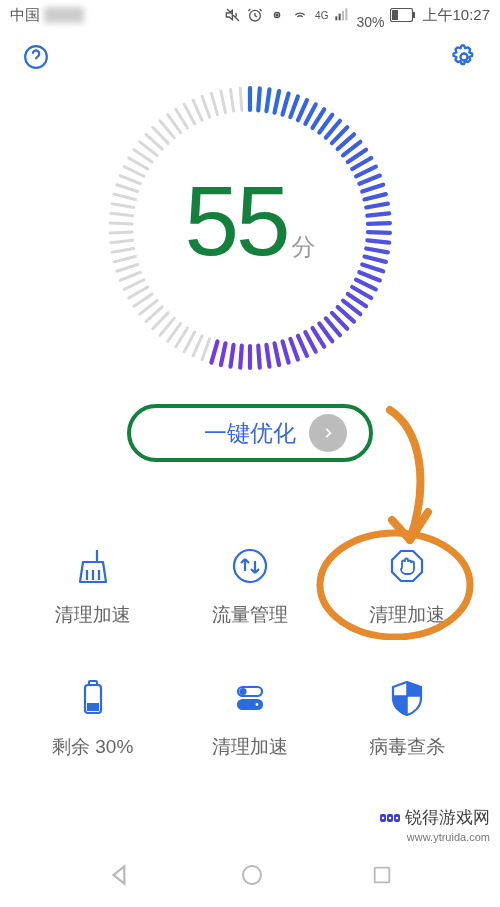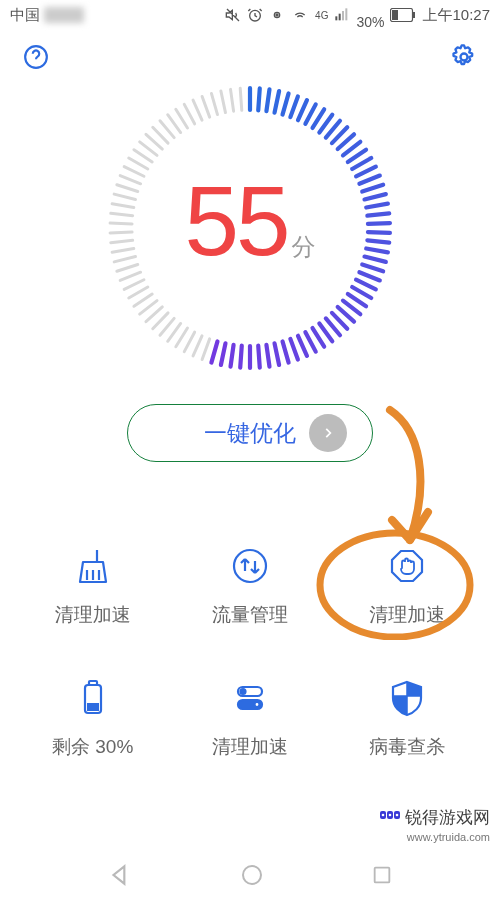--- a/index.html
+++ b/index.html
@@ -15,44 +15,44 @@
 
   
   .top-bar { height: 54px; display: flex; align-items: center; justify-content: space-between; padding: 0 22px; }
   .help-icon, .settings-icon { width: 28px; height: 28px; display: flex; align-items: center; justify-content: center; cursor: pointer; }
 
   
   .score-section { display: flex; flex-direction: column; align-items: center; margin-top: -6px; }
   .gauge-wrap { width: 300px; height: 300px; position: relative; }
   .gauge-wrap svg { width: 100%; height: 100%; }
   .gauge-label { position: absolute; top: 50%; left: 50%; transform: translate(-50%, -56%); display: flex; align-items: baseline; }
-  .gauge-score { font-size: 98px; font-weight: 400; color: #ef4444; letter-spacing: -3px; }
+  .gauge-score { font-size: 98px; font-weight: 400; color: #15803d; letter-spacing: -3px; }
   .gauge-unit { font-size: 24px; color: #999; margin-left: 4px; margin-bottom: 12px; }
 
   
   .optimize-row { display: flex; align-items: center; justify-content: center; margin-top: 26px; position: relative; }
-  .optimize-btn { width: 246px; height: 58px; border-radius: 29px; border: 1px solid #15803d; background: #fff; font-size: 23px; color: #3666e2; display: flex; align-items: center; justify-content: center; cursor: pointer; }
+  .optimize-btn { width: 246px; height: 58px; border-radius: 29px; border: 4px solid #15803d; background: #fff; font-size: 23px; color: #3666e2; display: flex; align-items: center; justify-content: center; cursor: pointer; }
   .more-circle { position: absolute; right: 26px; width: 38px; height: 38px; border-radius: 50%; background: #bcbcbc; display: flex; align-items: center; justify-content: center; cursor: pointer; }
   .more-circle svg { display: block; }
 
   
   .feature-grid { display: grid; grid-template-columns: repeat(3, 1fr); row-gap: 48px; margin-top: 82px; padding: 0 14px; }
   .feature-item { display: flex; flex-direction: column; align-items: center; gap: 14px; cursor: pointer; }
   .feature-icon { width: 44px; height: 44px; display: flex; align-items: center; justify-content: center; }
   .feature-label { font-size: 19px; color: #666; }
 
   
   .nav-bar { position: absolute; bottom: 0; left: 0; right: 0; height: 60px; display: flex; align-items: center; justify-content: space-evenly; border-top: 0; }
 
   
   .annotation-svg { position: absolute; pointer-events: none; }
 
   
   .watermark { position: absolute; right: 10px; bottom: 64px; display: flex; flex-direction: column; align-items: flex-end; gap: 2px; }
-  .wm-line1 { display: flex; align-items: flex-start; gap: 4px; margin-top: 20px; }
+  .wm-line1 { display: flex; align-items: center; gap: 4px; margin-top: 20px; }
   .wm-text-main { font-size: 17px; color: #404040; font-weight: 500; }
   .wm-text-sub { font-size: 11px; color: #777; }
 </style>
 </head>
 <body>
 
 <div class="screen">
 
   <div class="status-bar">
     <div class="status-left">

